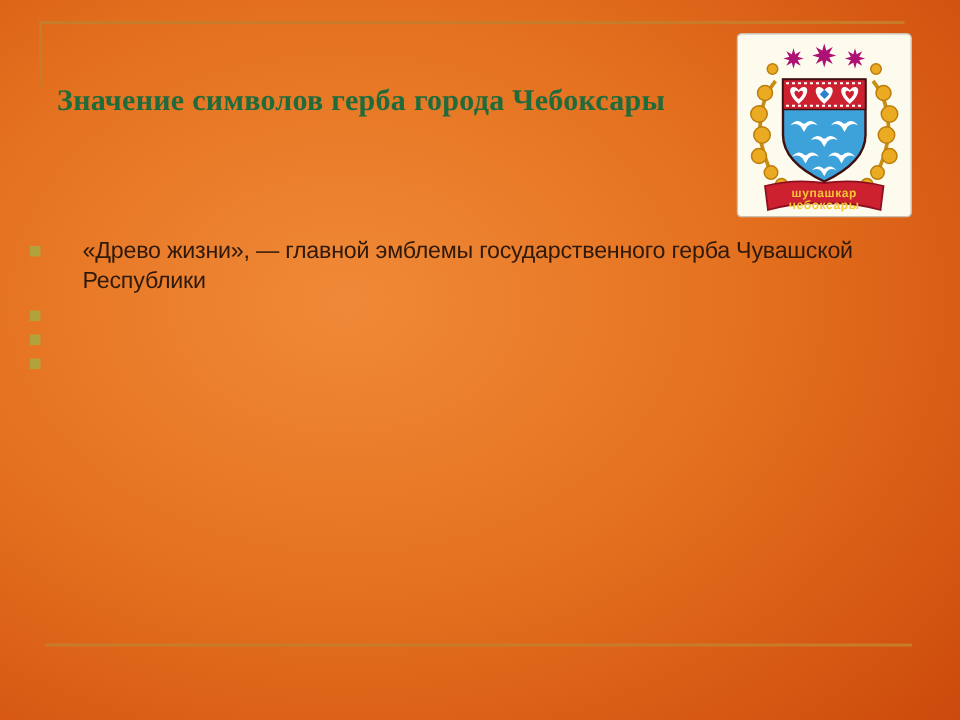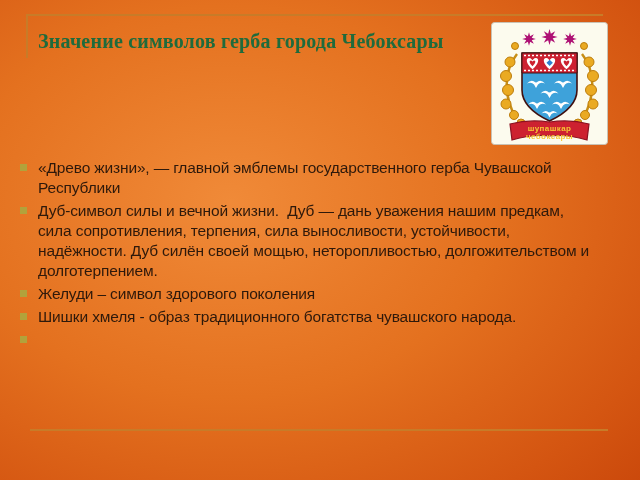--- a/index.html
+++ b/index.html
@@ -6,29 +6,29 @@
   .slide{
     position:relative;width:640px;height:480px;overflow:hidden;
     font-family:"Liberation Sans",sans-serif;
     background:radial-gradient(ellipse 760px 560px at 36% 42%,
       #f08a38 0%, #e4711f 35%, #d45511 62%, #c23d06 85%, #b73304 100%);
   }
   .gold-line-top{position:absolute;left:26px;top:14px;width:577px;height:2px;background:#c87b28;}
   .gold-line-left{position:absolute;left:26px;top:14px;width:2px;height:44px;background:#c87b28;}
   .gold-line-bottom{position:absolute;left:30px;top:429px;width:578px;height:2px;background:#c87b28;}
   .title{
-    position:absolute;left:38px;top:30px;width:450px;margin:0;
+    position:absolute;left:38px;top:56px;width:450px;margin:0;
     font-family:"Liberation Serif",serif;font-weight:bold;font-size:20px;line-height:22px;
     color:#1f6b3c;letter-spacing:0.2px;
   }
   .emblem{position:absolute;left:491px;top:22px;width:117px;height:123px;}
   .bullets{
     position:absolute;left:0;top:158px;width:620px;margin:0;padding:0;list-style:none;
   }
-  .bullets li{display:flex;margin:0 0 3px 0;padding-left:20px;}
+  .bullets li{display:flex;margin:0 0 3px 0;padding-left:20px;gap:17px;}
   .bullet-sq{width:7px;height:7px;background:#b2a23b;margin-top:6px;margin-right:11px;flex:0 0 7px;}
   .bullet-text{
     font-size:15.5px;line-height:20px;color:#2e190b;letter-spacing:-0.15px;
     white-space:pre;
   }
   .emblem text{font-family:"Liberation Sans",sans-serif;font-weight:bold;}
 </style>
 </head>
 <body>
 
@@ -113,32 +113,23 @@
   </svg>
 
   <ul class="bullets" id="bullets">
       <li>
         <span class="bullet-sq"></span>
         <div class="bullet-text">«Древо жизни», — главной эмблемы государственного герба Чувашской
 Республики</div>
       </li>
       <li>
         <span class="bullet-sq"></span>
-        <div class="bullet-text">Дуб-символ силы и вечной жизни.  Дуб — дань уважения нашим предкам,
-сила сопротивления, терпения, сила выносливости, устойчивости,
-надёжности. Дуб силён своей мощью, неторопливостью, долгожительством и
-долготерпением.</div>
       </li>
       <li>
         <span class="bullet-sq"></span>
-        <div class="bullet-text">Желуди – символ здорового поколения</div>
-      </li>
-      <li>
-        <span class="bullet-sq"></span>
-        <div class="bullet-text">Шишки хмеля - образ традиционного богатства чувашского народа.</div>
       </li>
       <li>
         <span class="bullet-sq"></span>
       </li>
     </ul>
 
   <div class="gold-line-bottom"></div>
 </div>
 
 </body></html>

